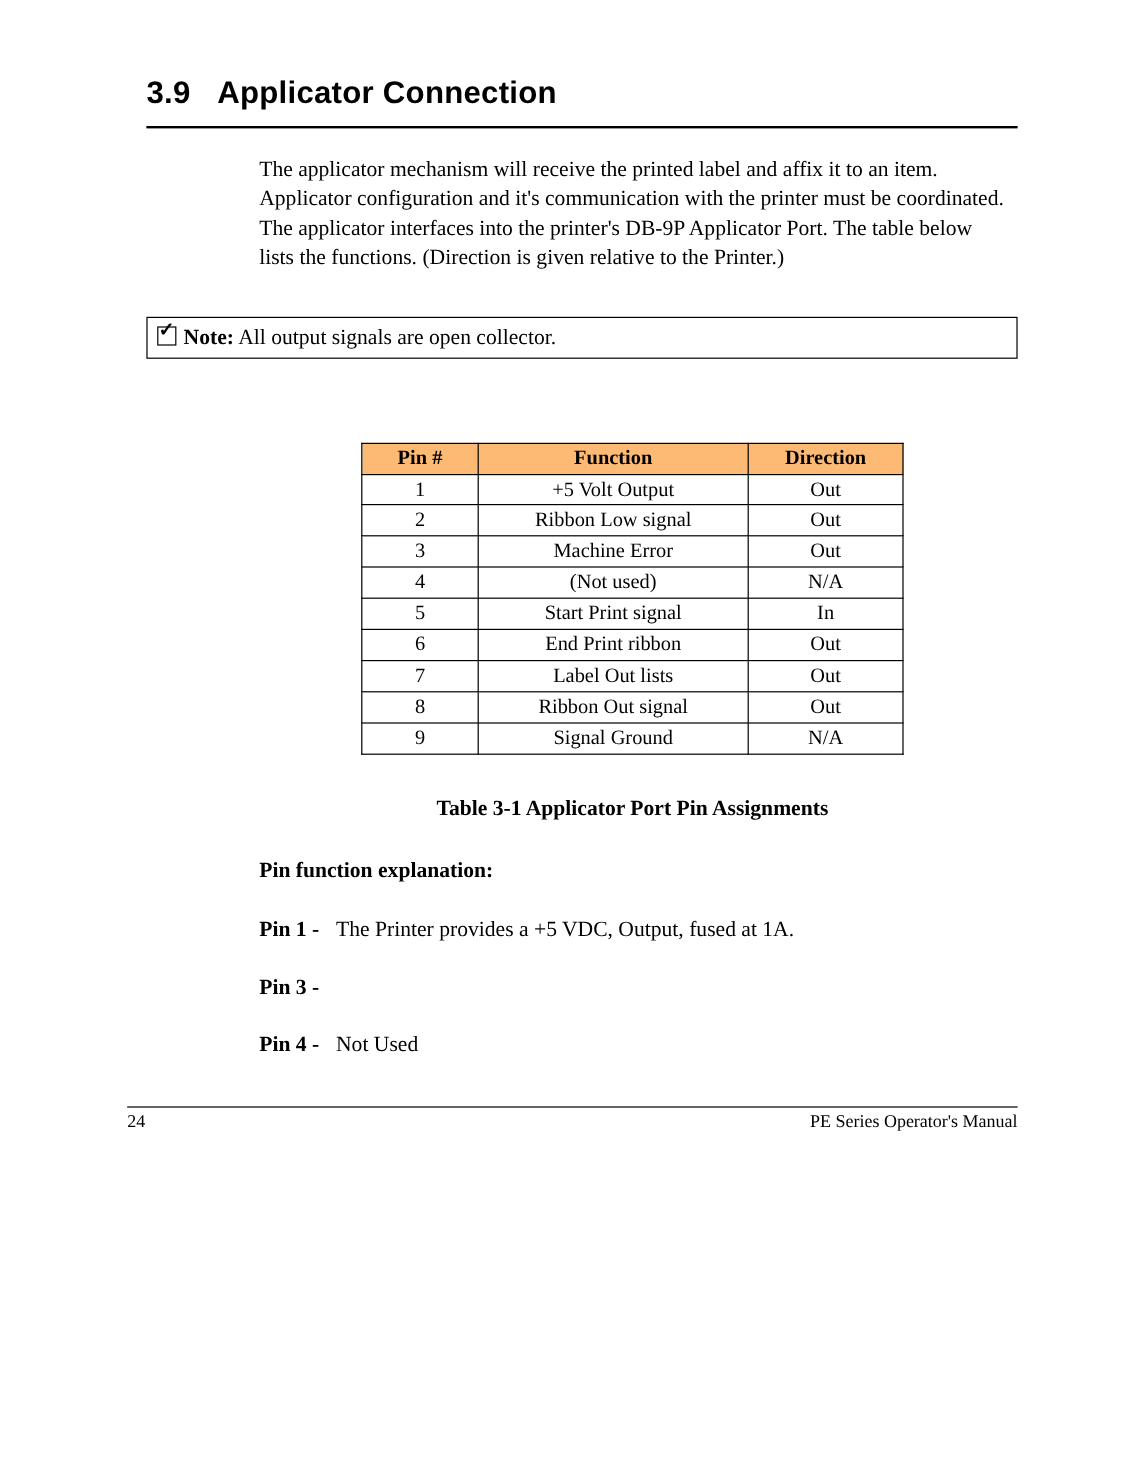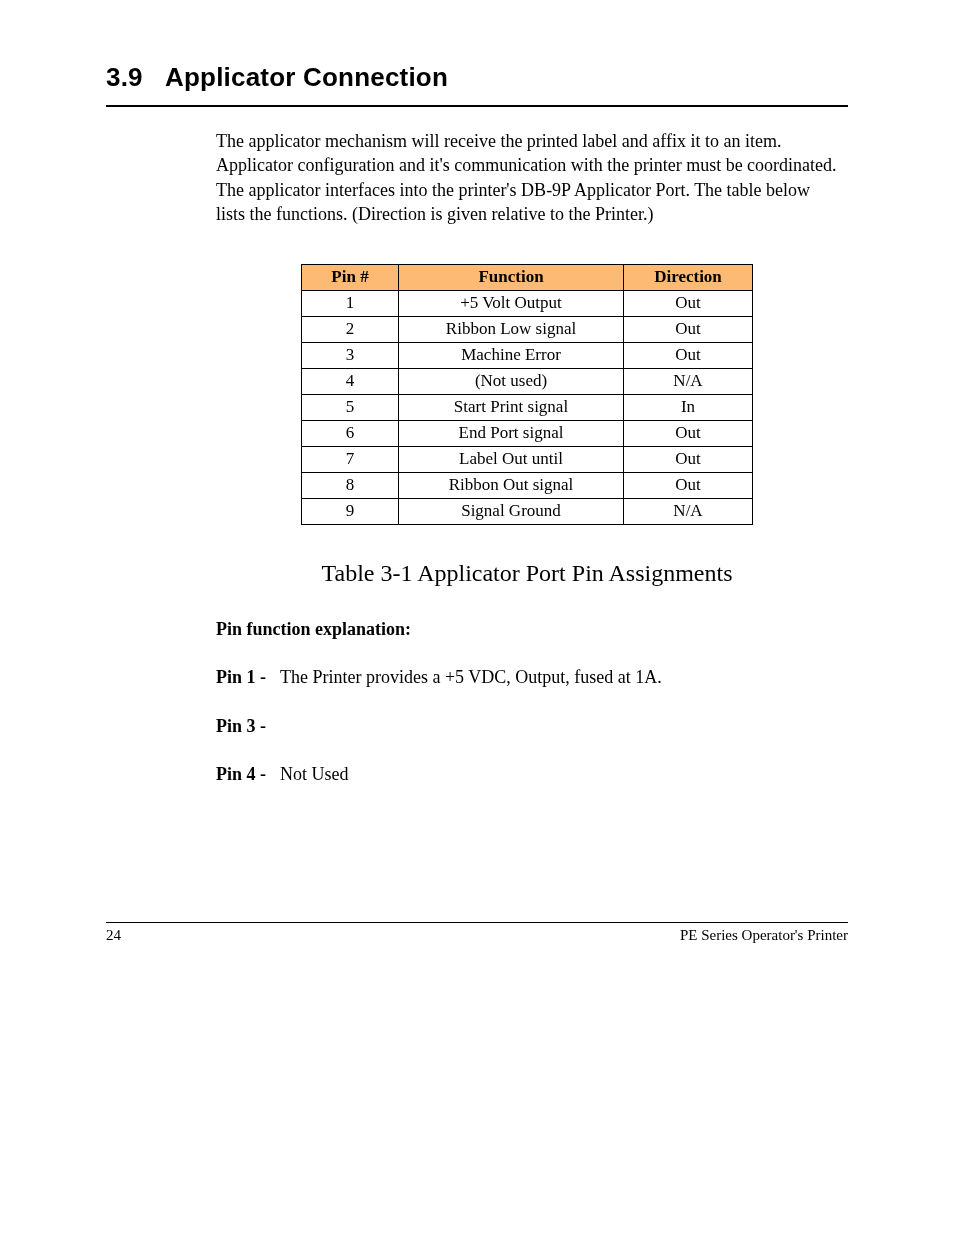--- a/index.html
+++ b/index.html
@@ -1,38 +1,38 @@
 <!DOCTYPE html>
 <html><head>
 <meta charset="utf-8">
 <style>
 html,body{margin:0;padding:0;background:#fff;color:#000;
 font-family:"Times New Roman",Times,serif;font-size:18px;line-height:1.35}
 .page{width:954px;height:1235px;position:relative;box-sizing:border-box;
 padding:60px 106px 0 106px}
 .content{margin-left:110px;margin-right:10px}
-.content-wide{margin-left:0}
+.content-wide{margin-left:16px}
 h1.sec{font-family:Arial,Helvetica,sans-serif;font-weight:bold;
 font-size:26px;margin:0 0 4px 0;border-bottom:2px solid #000;
 padding-bottom:10px;letter-spacing:.2px}
 .intro{margin-top:22px;margin-bottom:38px}
 .note{border:1.5px solid #000;padding:4px 8px;margin-bottom:70px}
 .note b{font-weight:bold}
 .check{display:inline-block;position:relative;width:14px;height:14px;
 border:1.4px solid #000;margin-right:6px;top:1px}
 .check:after{content:"✓";position:absolute;left:0;top:-5px;font-size:16px;
 line-height:1;font-weight:bold}
 table.pins{border-collapse:collapse;margin:0 auto 32px auto}
 table.pins th,table.pins td{border:1px solid #000;padding:1px 14px;
 text-align:center;font-size:17px}
 table.pins th{background:#fdba74;font-weight:bold}
 table.pins th:nth-child(1),table.pins td:nth-child(1){width:68px}
 table.pins th:nth-child(2),table.pins td:nth-child(2){width:196px}
 table.pins th:nth-child(3),table.pins td:nth-child(3){width:100px}
-.caption{text-align:center;font-weight:normal;font-size:24px;margin-bottom:28px}
+.caption{text-align:center;font-weight:bold;font-size:18px;margin-bottom:28px}
 .subhead{font-weight:bold;margin-bottom:24px}
 .pin-item{display:flex;margin-bottom:24px}
 .pin-label{font-weight:bold;min-width:64px}
 .pin-text{flex:1}
 .footer{position:absolute;left:106px;right:106px;bottom:290px}
 .footer hr{border:none;border-top:1.4px solid #000;margin:0 0 2px 0}
 .footer-row{display:flex;justify-content:space-between;font-size:15px}
 </style>
 </head>
 <body>
@@ -41,20 +41,26 @@
   <div class="content-wide">
     <h1 class="sec">
       <span>3.9</span>&nbsp;&nbsp;&nbsp;<span>Applicator Connection</span>
     </h1>
   </div>
 
   <div class="content">
     <p class="intro">The applicator mechanism will receive the printed label and  affix it to an item.  Applicator configuration and it's communication with the printer must be coordinated.  The applicator interfaces into the printer's DB-9P Applicator Port.  The table below lists the functions.  (Direction is given relative to the Printer.)</p>
   </div>
 
+  <div class="content-wide">
+    <div class="note">
+      <span class="check"></span><b>Note:</b>
+      <span>All output signals are open collector.</span>
+    </div>
+  </div>
 
   <div class="content">
     <table class="pins">
       <thead>
         <tr>
           <th>Pin #</th>
           <th>Function</th>
           <th>Direction</th>
         </tr>
       </thead>
@@ -79,26 +85,26 @@
             <td>(Not used)</td>
             <td>N/A</td>
           </tr>
           <tr>
             <td>5</td>
             <td>Start Print signal</td>
             <td>In</td>
           </tr>
           <tr>
             <td>6</td>
-            <td>End Port signal</td>
+            <td>End Print ribbon</td>
             <td>Out</td>
           </tr>
           <tr>
             <td>7</td>
-            <td>Label Out until</td>
+            <td>Label Out lists</td>
             <td>Out</td>
           </tr>
           <tr>
             <td>8</td>
             <td>Ribbon Out signal</td>
             <td>Out</td>
           </tr>
           <tr>
             <td>9</td>
             <td>Signal Ground</td>
@@ -122,16 +128,16 @@
           <div class="pin-label">Pin 4 -</div>
           <div class="pin-text">Not Used</div>
         </div>
       </div>
   </div>
 
   <div class="footer">
     <hr>
     <div class="footer-row">
       <span>24</span>
-      <span>PE Series Operator's Printer</span>
+      <span>PE Series Operator's Manual</span>
     </div>
   </div>
 </div>
 
 </body></html>

